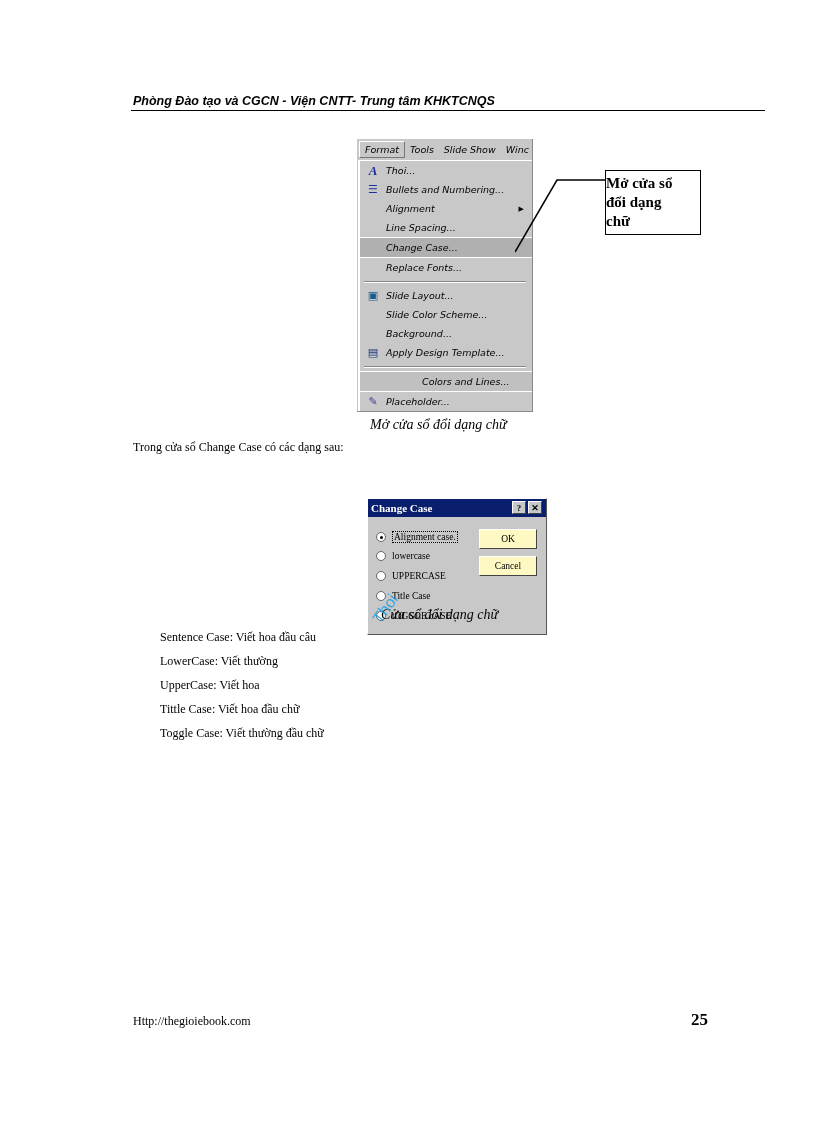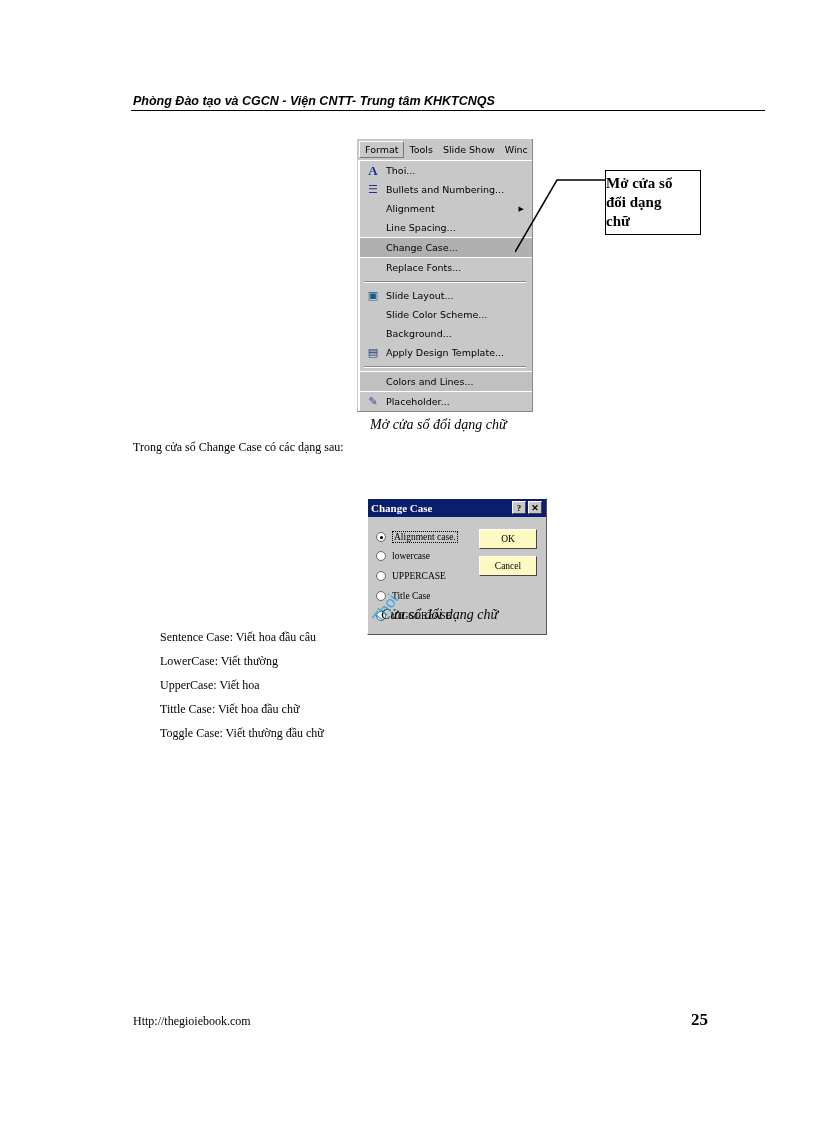--- a/index.html
+++ b/index.html
@@ -1,21 +1,21 @@
 <!DOCTYPE html>
 <html><head>
   <meta charset="utf-8">
   <style>
     html, body { margin: 0; padding: 0; }
     body { width: 816px; height: 1123px; background: #ffffff; position: relative; overflow: hidden; font-family: "Liberation Serif", serif; color: #000; }
     .header { position: absolute; left: 133px; top: 94px; font-family: "Liberation Sans", sans-serif; font-weight: bold; font-style: italic; font-size: 12.5px; }
     .header-rule { position: absolute; left: 131px; top: 110px; width: 634px; height: 0; border-top: 1.5px solid #000; }
 
     
-    .menu { position: absolute; left: 357px; top: 139px; width: 176px; height: 273px; background: #c8c8c8; font-family: "DejaVu Sans", sans-serif; font-size: 9.5px; color: #000; box-sizing: border-box; border-right: 1px solid #888; border-bottom: 1px solid #888; }
+    .menu { position: absolute; left: 357px; top: 139px; width: 176px; height: 273px; background: #c8c8c8; font-family: "DejaVu Sans", sans-serif; font-size: 9.5px; color: #000; box-sizing: border-box; border-right: 1px solid #888; border-bottom: 1px solid #888; font-style: italic; }
     .menubar { height: 21px; display: flex; align-items: center; padding-left: 2px; white-space: nowrap; overflow: hidden; }
     .menubar span { padding: 2px 5px; }
     .menubar .active { border: 1px solid #fff; border-right-color: #777; border-bottom-color: #777; }
     .menu-body { border-top: 1px solid #fff; border-left: 2px solid #fff; margin-left: 1px; }
     .mi { height: 19px; display: flex; align-items: center; position: relative; }
     .mi .ic { width: 26px; text-align: center; font-size: 11px; }
     .mi.hl { background: #b0b0b0; border-top: 1px solid #fff; }
     .mi .arrow { position: absolute; right: 8px; font-size: 7px; }
     .sep { height: 9px; position: relative; }
     .sep::after { content: ""; position: absolute; left: 4px; right: 6px; top: 4px; border-top: 1px solid #888; border-bottom: 1px solid #fff; }
@@ -91,21 +91,21 @@
       </div>
     <div class="mi">
         <span class="ic"></span>
         <span>Background...</span>
       </div>
     <div class="mi">
         <span class="ic" style="color:#1a3a7a;">▤</span>
         <span>Apply Design Template...</span>
       </div>
     <div class="sep"></div>
-    <div class="mi hl" style="background:#c0c0c0;">
+    <div class="mi hl" style="background:#c0c0c0;padding-left:36px;">
         <span class="ic"></span>
         <span>Colors and Lines...</span>
       </div>
     <div class="mi" style="border-top:1px solid #fff;">
         <span class="ic" style="color:#5a3a9a;">✎</span>
         <span>Placeholder...</span>
       </div>
   </div>
 </div>
 

